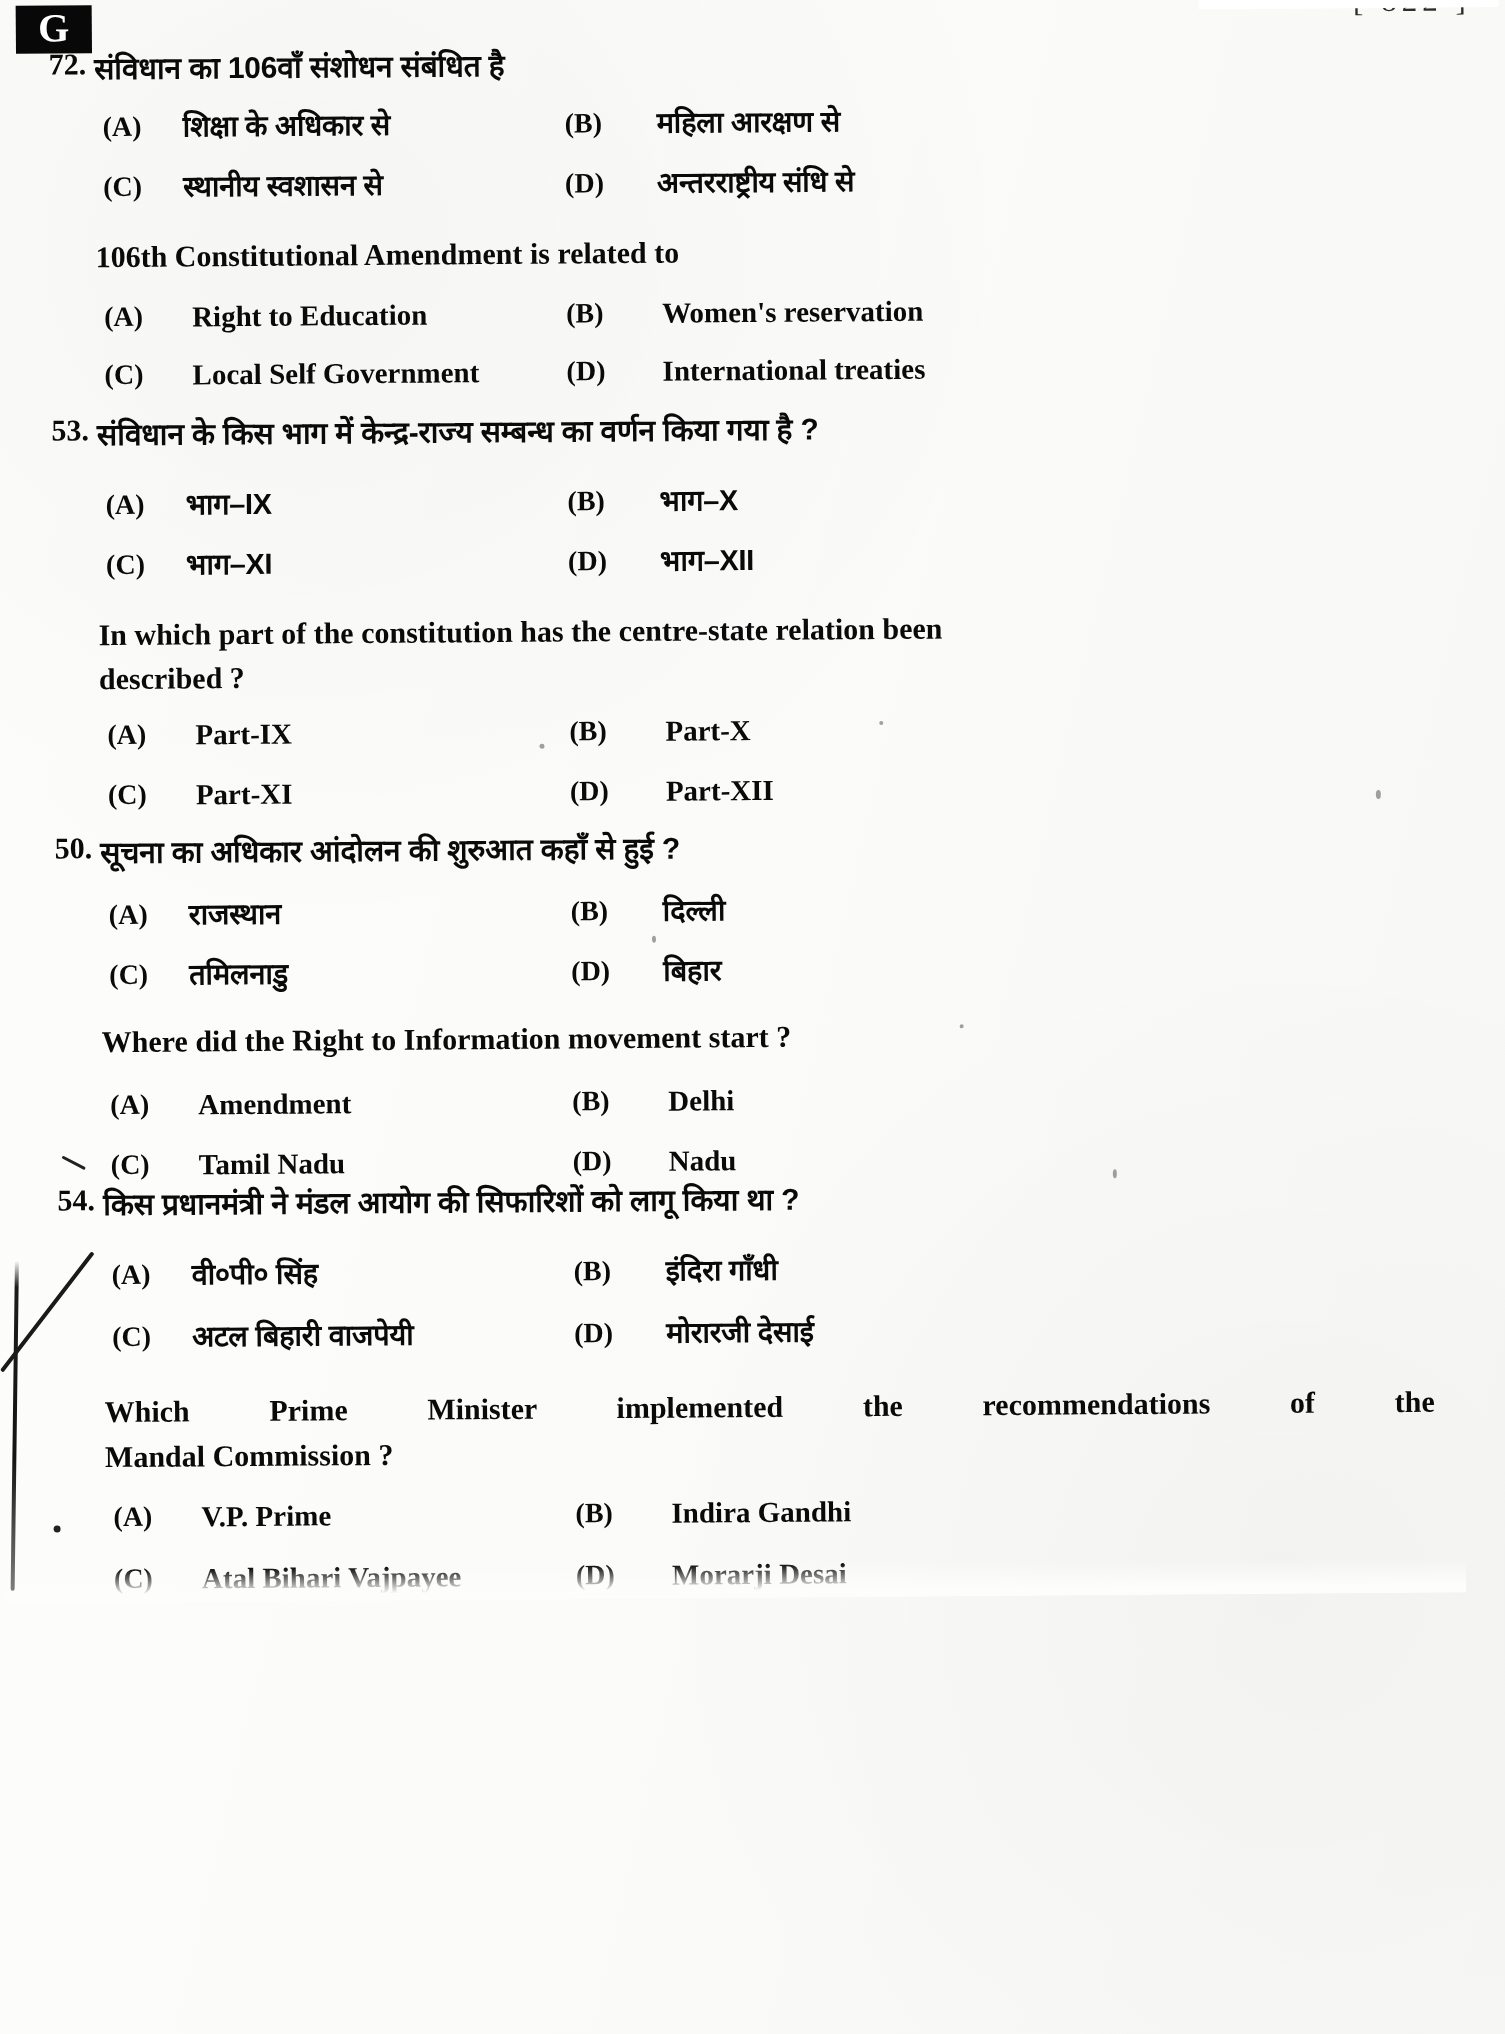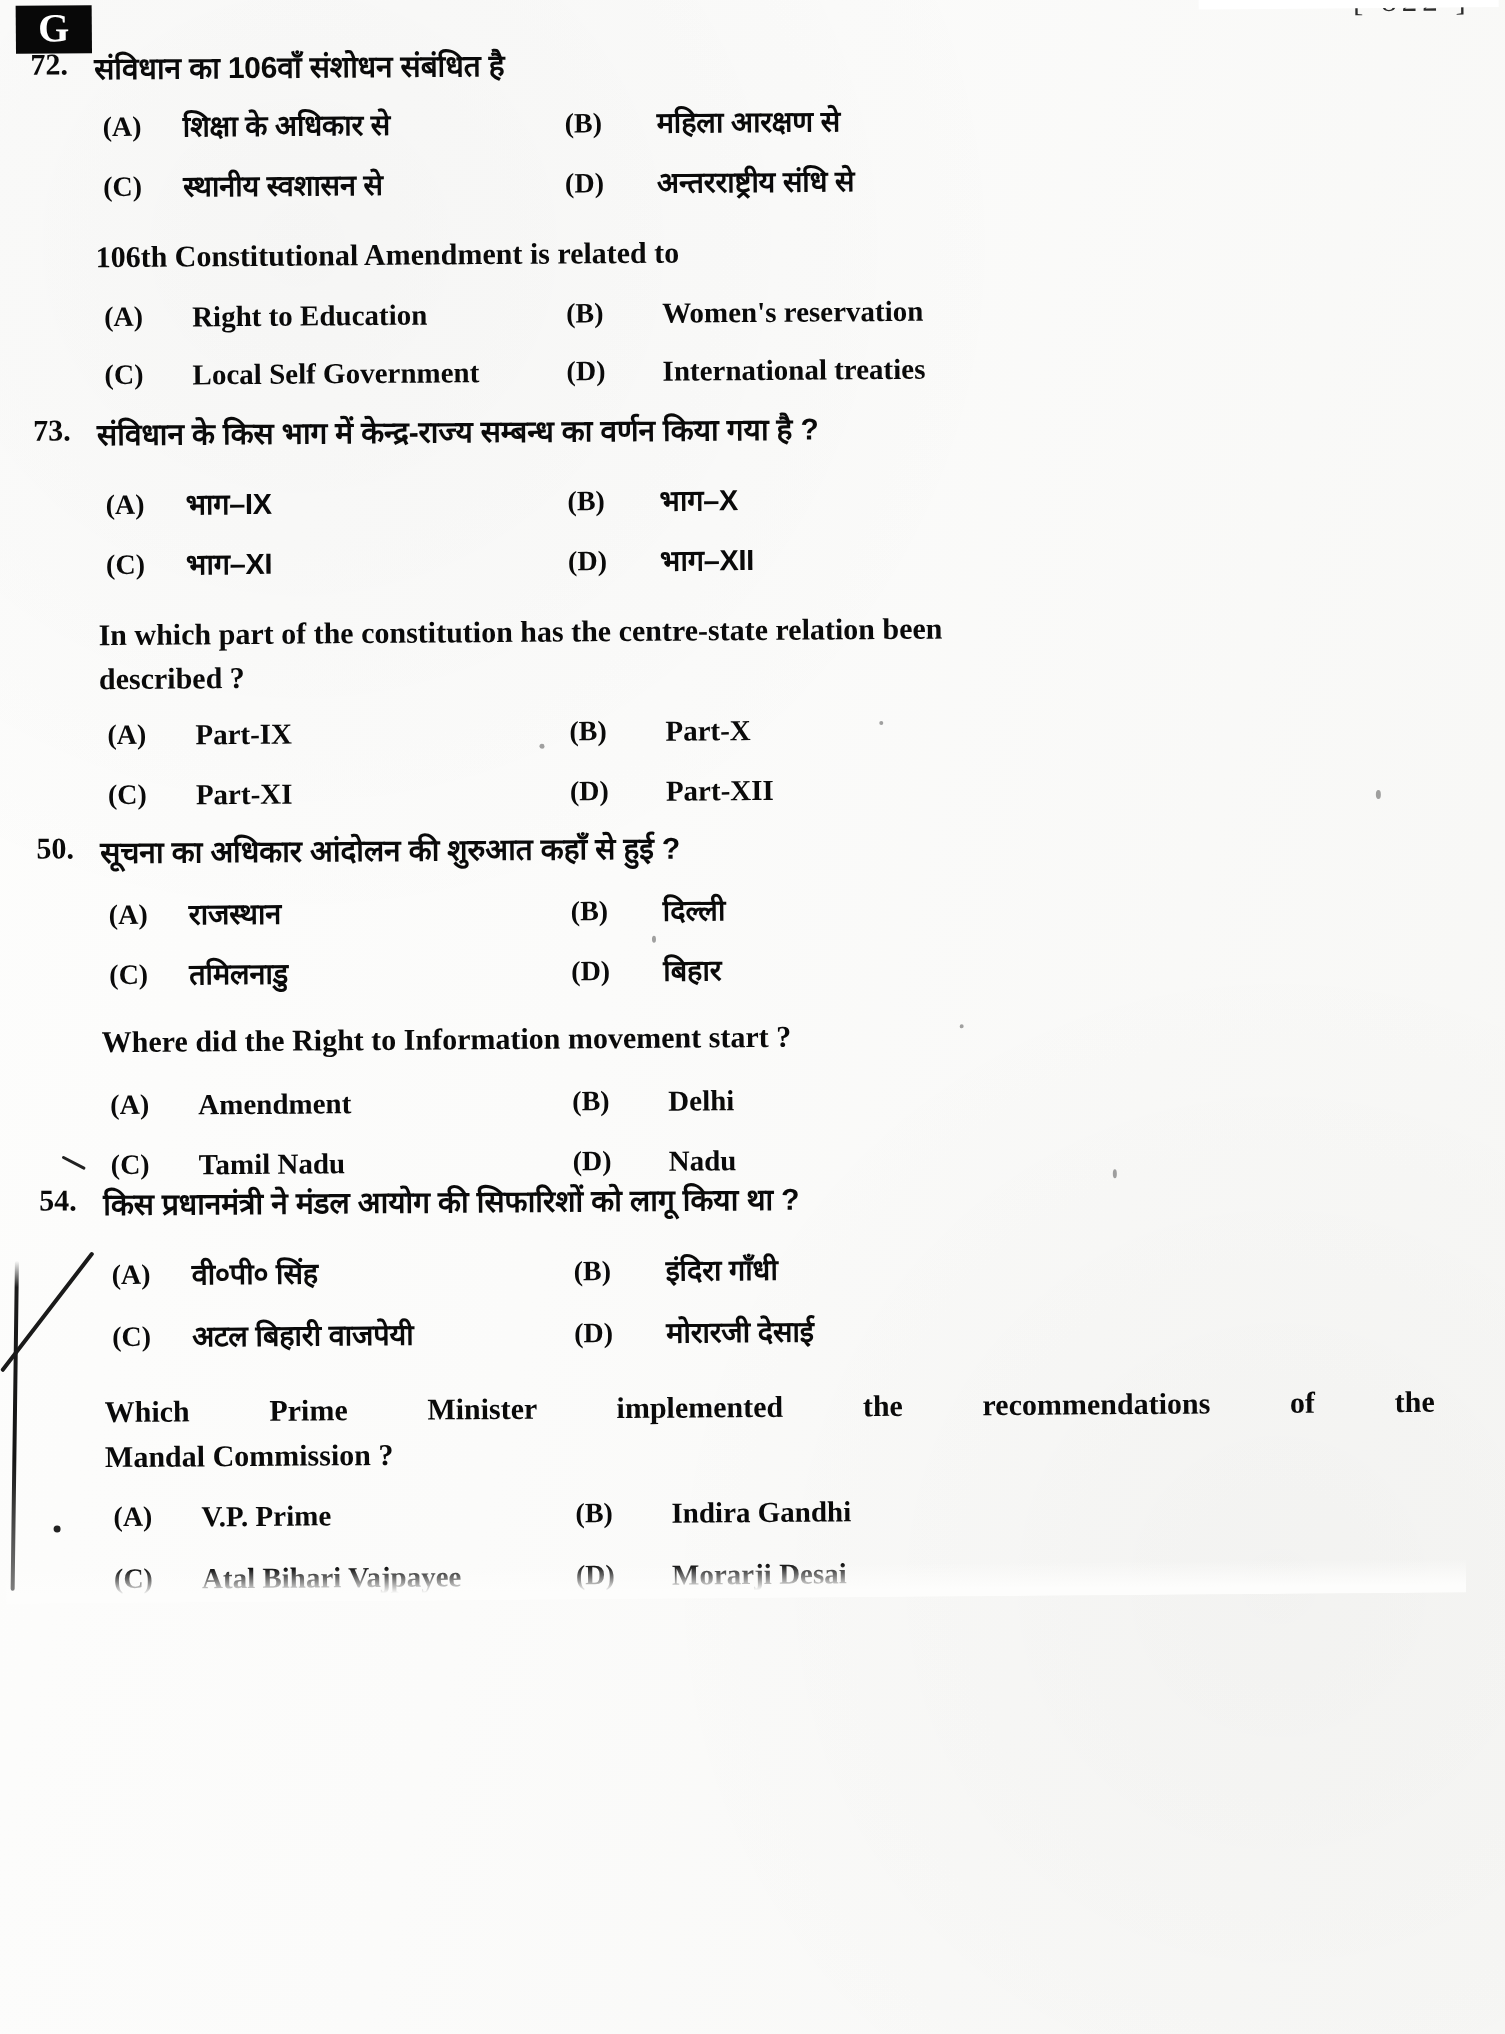--- a/index.html
+++ b/index.html
@@ -72,21 +72,21 @@
   
   .q {
     position: absolute;
     left: 0;
     width: 1460px;
   }
   .qnum {
     position: absolute;
     left: 18px;
     width: 74px;
-    text-align: center;
+    text-align: right;
     font-size: 30px;
     font-weight: 700;
     font-family: "Liberation Serif", serif;
   }
   .qtext {
     position: absolute;
     left: 100px;
     width: 1330px;
     font-size: 30px;
     line-height: 44px;
@@ -278,21 +278,21 @@
       <span class="lab">(C)</span>
       <span class="val eng-t">Local Self Government</span>
     </div>
     <div class="opt colB">
       <span class="lab">(D)</span>
       <span class="val eng-t">International treaties</span>
     </div>
   </div>
 
   <div class="q" style="top:408px;">
-    <div class="qnum">73.</div>
+    <div class="qnum">53.</div>
     <div class="qtext hin">संविधान के किस भाग में केन्द्र-राज्य सम्बन्ध का वर्णन किया गया है ?</div>
   </div>
 
   <div class="optrow" style="top:478px;">
     <div class="opt colA">
       <span class="lab">(A)</span>
       <span class="val hin-t">भाग–IX</span>
     </div>
     <div class="opt colB">
       <span class="lab">(B)</span>

